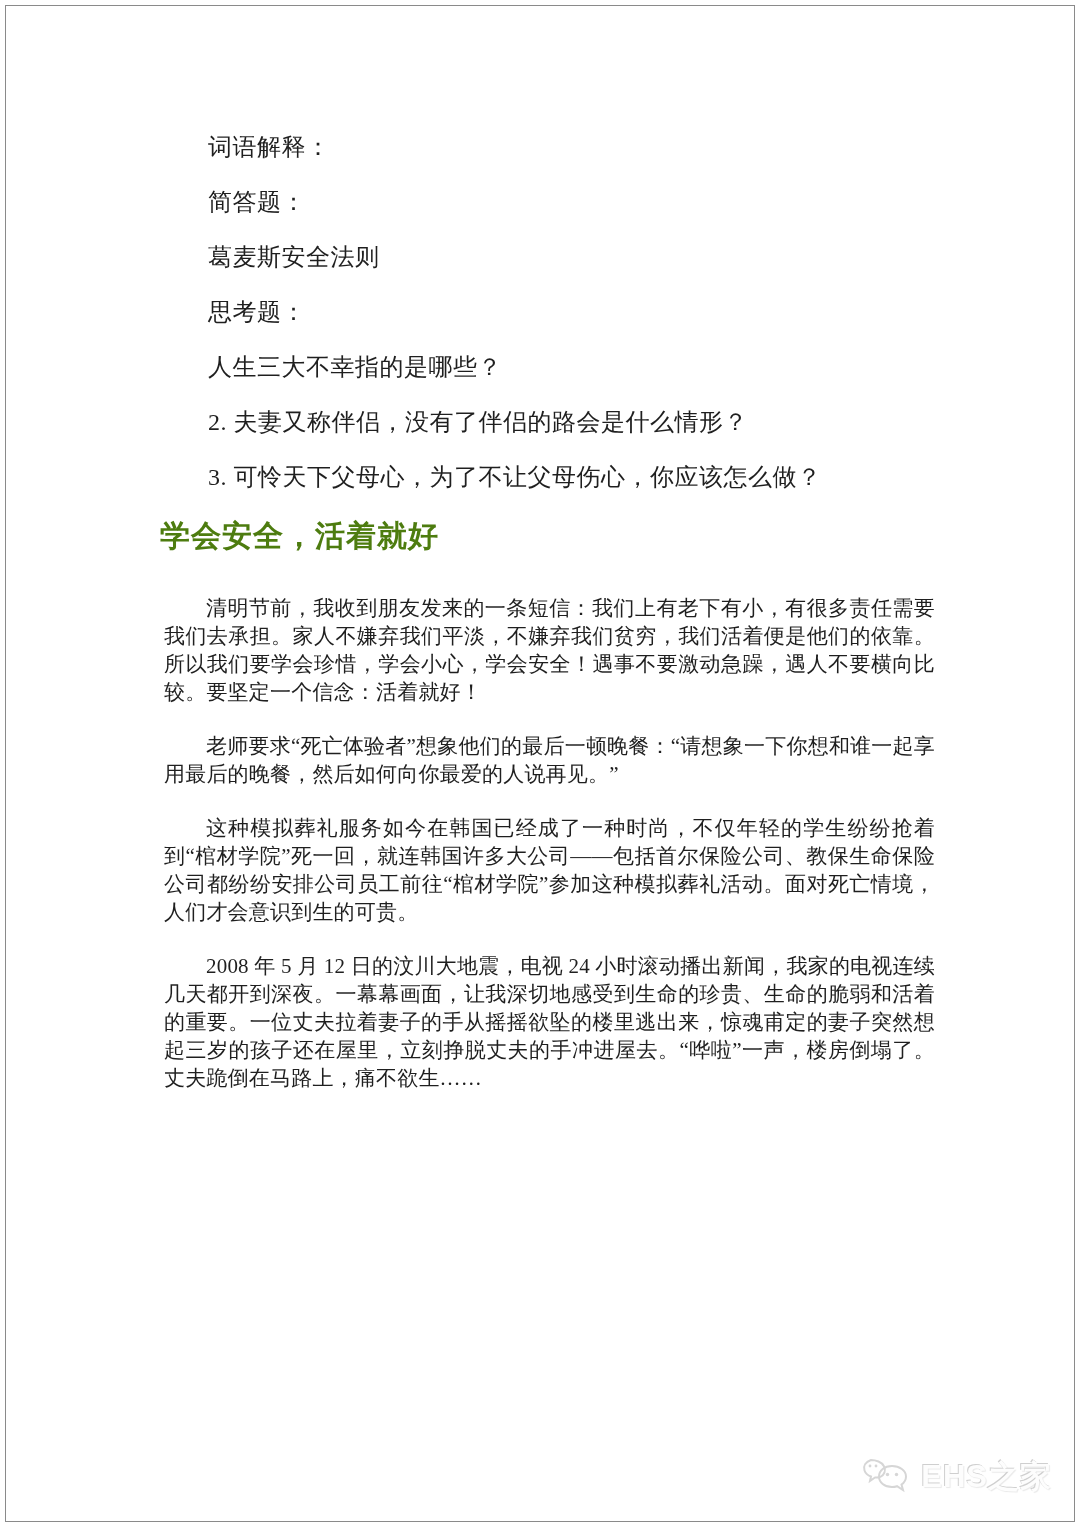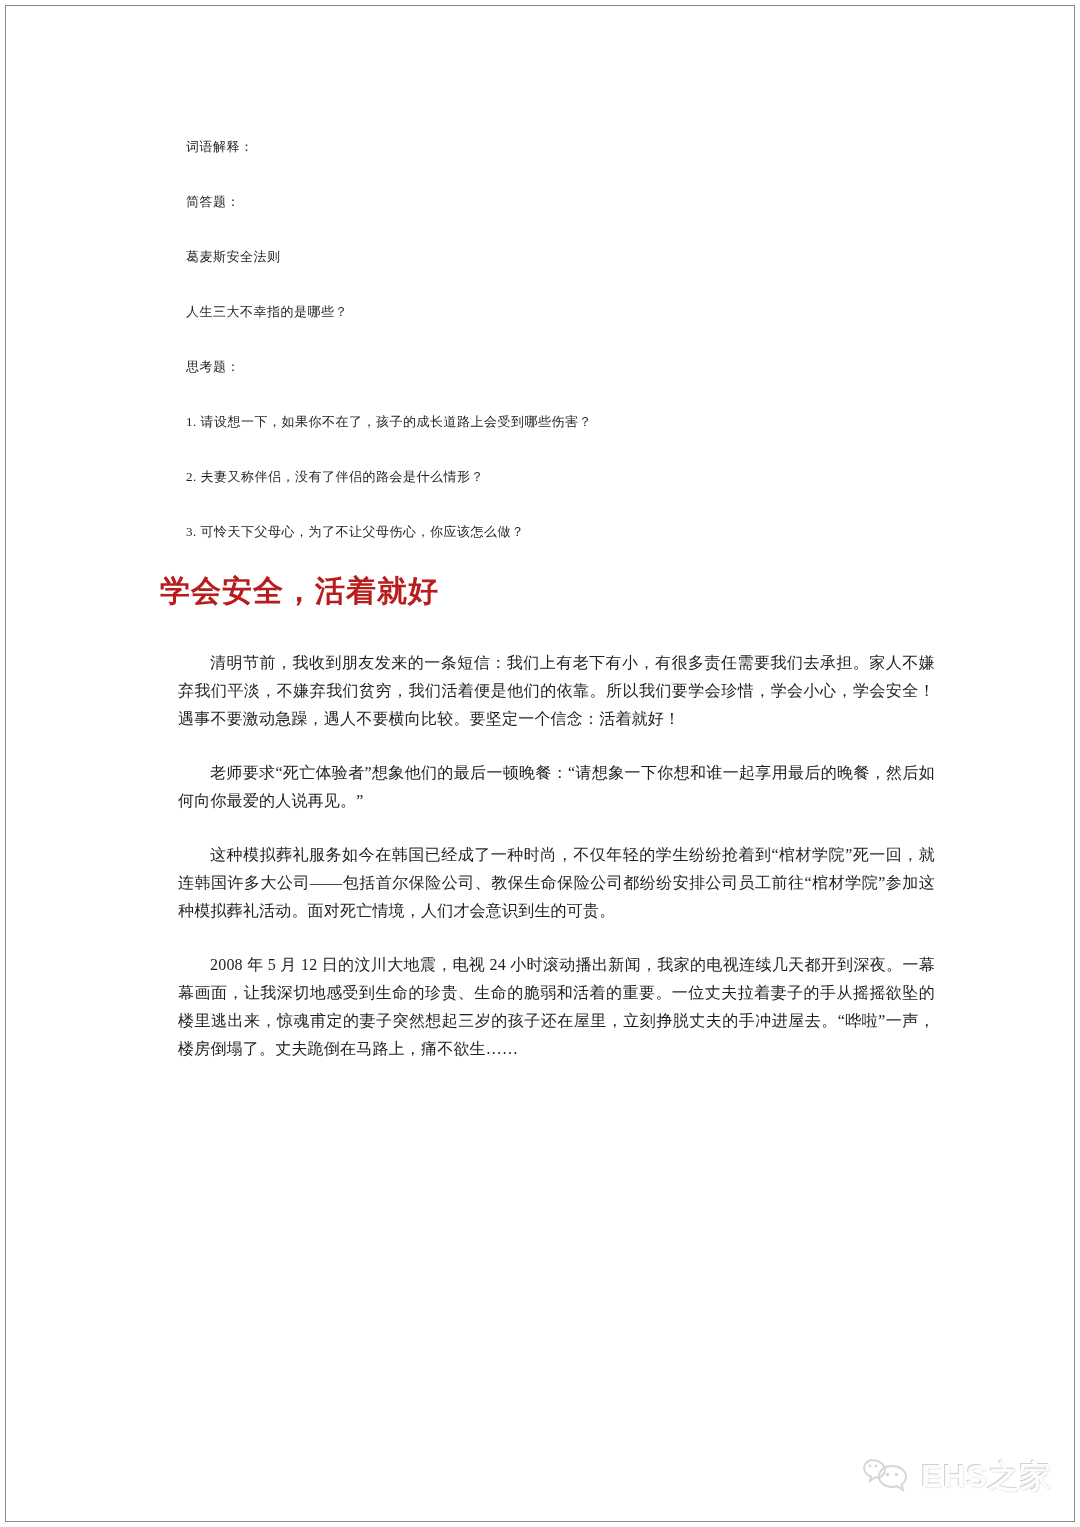--- a/index.html
+++ b/index.html
@@ -9,30 +9,30 @@
     color:#1f1f1f;overflow:hidden;
   }
   .page-border{
     position:absolute;left:5px;top:5px;right:5px;bottom:5px;
     border:1px solid #8a8a8a;pointer-events:none;
   }
   .content{
     position:absolute;left:160px;top:133px;width:775px;
   }
   .qitem{
-    margin:0 0 27px 0;font-size:13px;line-height:28px;
+    margin:0 0 27px 0;font-size:24px;line-height:28px;
     text-indent:2em;letter-spacing:0.5px;
   }
   .heading{
     margin:2px 0 40px 0;font-size:30px;line-height:36px;font-weight:bold;
     font-family:"Liberation Sans","DejaVu Sans",sans-serif;
     letter-spacing:1px;
   }
   .para{
-    margin:0 0 26px 18px;font-size:16px;line-height:28px;
+    margin:0 0 26px 4px;font-size:21px;line-height:28px;
     text-indent:2em;text-align:justify;text-justify:inter-ideograph;
     letter-spacing:0.2px;
   }
   .watermark{
     position:absolute;right:28px;bottom:28px;
     display:flex;align-items:center;gap:8px;margin-top:27px;
   }
   .wm-text{
     font-family:"Liberation Sans","DejaVu Sans",sans-serif;
     font-size:31px;font-weight:bold;color:#fdfdfd;
@@ -45,28 +45,27 @@
 <body>
 
 <div class="page-border"></div>
 
 <div class="content">
 
   <div>
     <p class="qitem">词语解释：</p>
     <p class="qitem">简答题：</p>
     <p class="qitem">葛麦斯安全法则</p>
+    <p class="qitem">思考题：</p>
     <p class="qitem">人生三大不幸指的是哪些？</p>
-    <p class="qitem">思考题：</p>
-    <p class="qitem">1. 请设想一下，如果你不在了，孩子的成长道路上会受到哪些伤害？</p>
     <p class="qitem">2. 夫妻又称伴侣，没有了伴侣的路会是什么情形？</p>
     <p class="qitem">3. 可怜天下父母心，为了不让父母伤心，你应该怎么做？</p>
   </div>
 
-  <h1 class="heading" style="color: #b91c1c;">学会安全，活着就好</h1>
+  <h1 class="heading" style="color: #4d7c0f;">学会安全，活着就好</h1>
 
   <div>
     <p class="para">清明节前，我收到朋友发来的一条短信：我们上有老下有小，有很多责任需要我们去承担。家人不嫌弃我们平淡，不嫌弃我们贫穷，我们活着便是他们的依靠。所以我们要学会珍惜，学会小心，学会安全！遇事不要激动急躁，遇人不要横向比较。要坚定一个信念：活着就好！</p>
     <p class="para">老师要求“死亡体验者”想象他们的最后一顿晚餐：“请想象一下你想和谁一起享用最后的晚餐，然后如何向你最爱的人说再见。”</p>
     <p class="para">这种模拟葬礼服务如今在韩国已经成了一种时尚，不仅年轻的学生纷纷抢着到“棺材学院”死一回，就连韩国许多大公司——包括首尔保险公司、教保生命保险公司都纷纷安排公司员工前往“棺材学院”参加这种模拟葬礼活动。面对死亡情境，人们才会意识到生的可贵。</p>
     <p class="para">2008 年 5 月 12 日的汶川大地震，电视 24 小时滚动播出新闻，我家的电视连续几天都开到深夜。一幕幕画面，让我深切地感受到生命的珍贵、生命的脆弱和活着的重要。一位丈夫拉着妻子的手从摇摇欲坠的楼里逃出来，惊魂甫定的妻子突然想起三岁的孩子还在屋里，立刻挣脱丈夫的手冲进屋去。“哗啦”一声，楼房倒塌了。丈夫跪倒在马路上，痛不欲生……</p>
   </div>
 
 </div>
 

